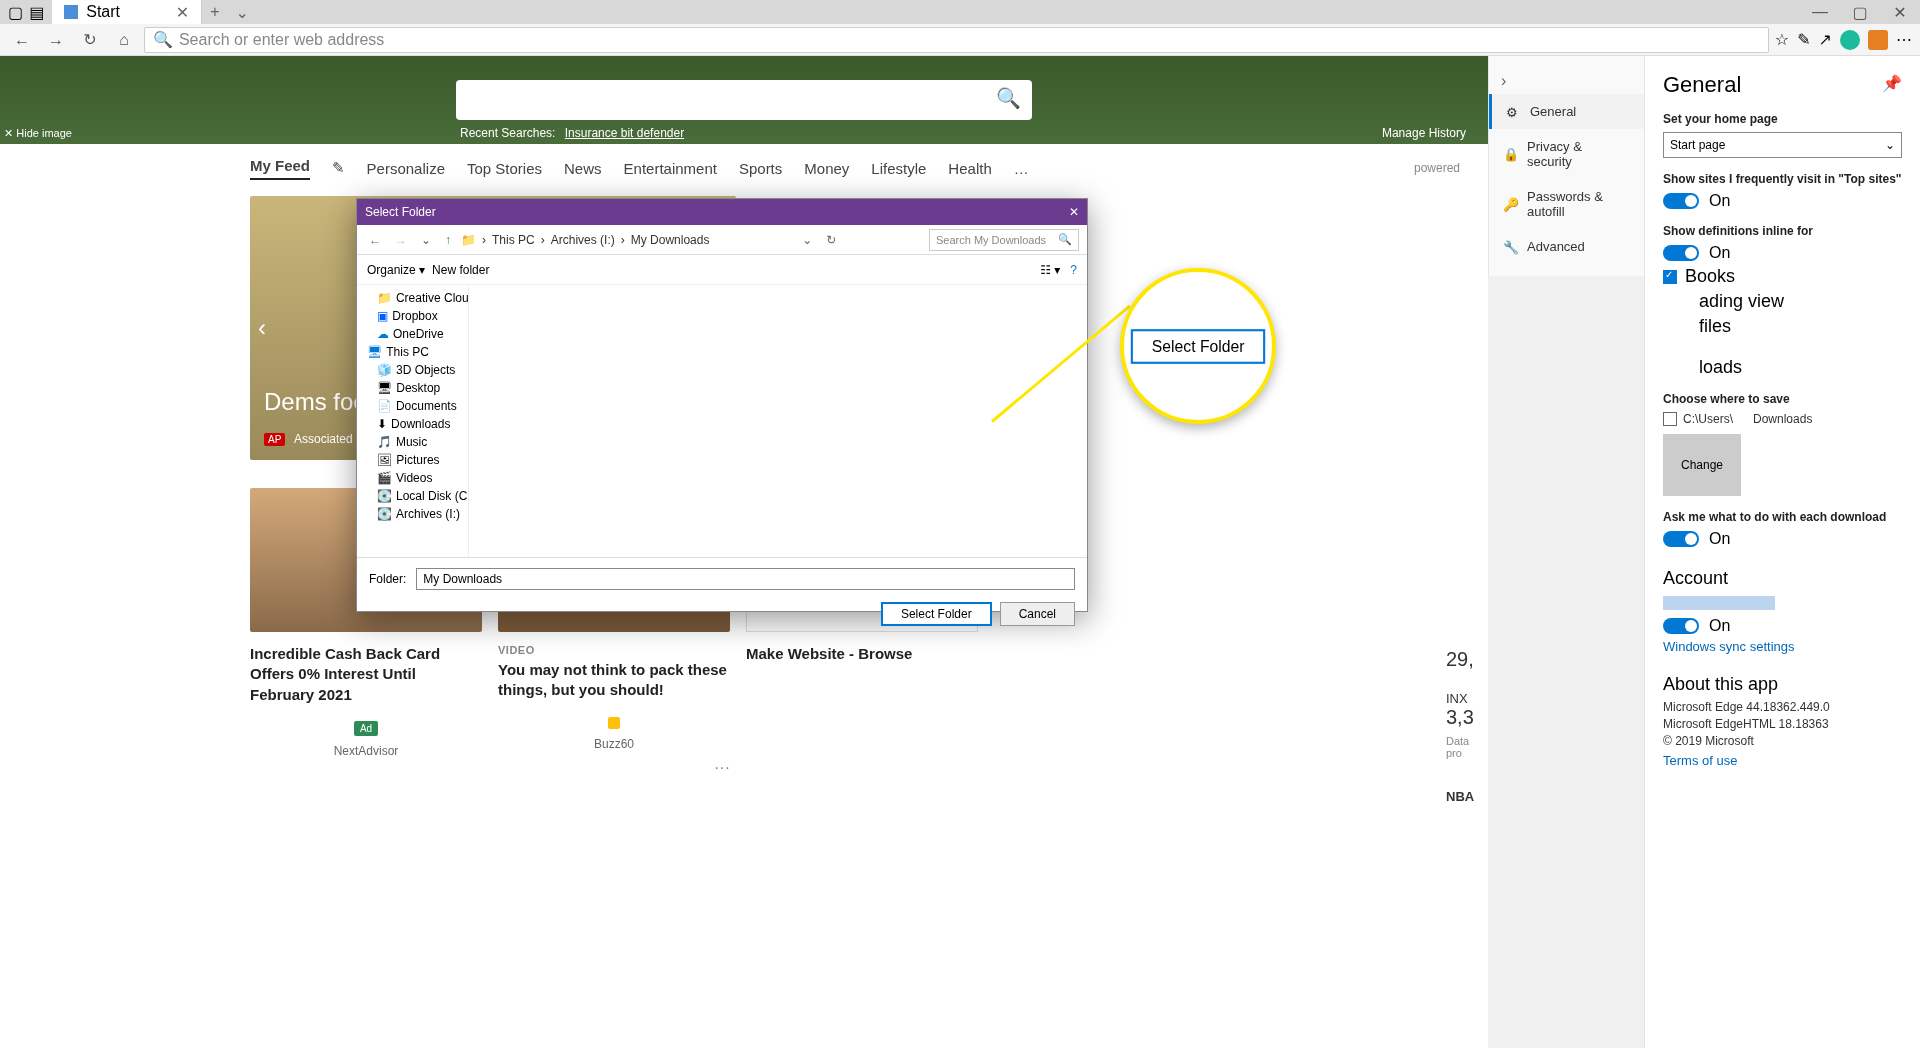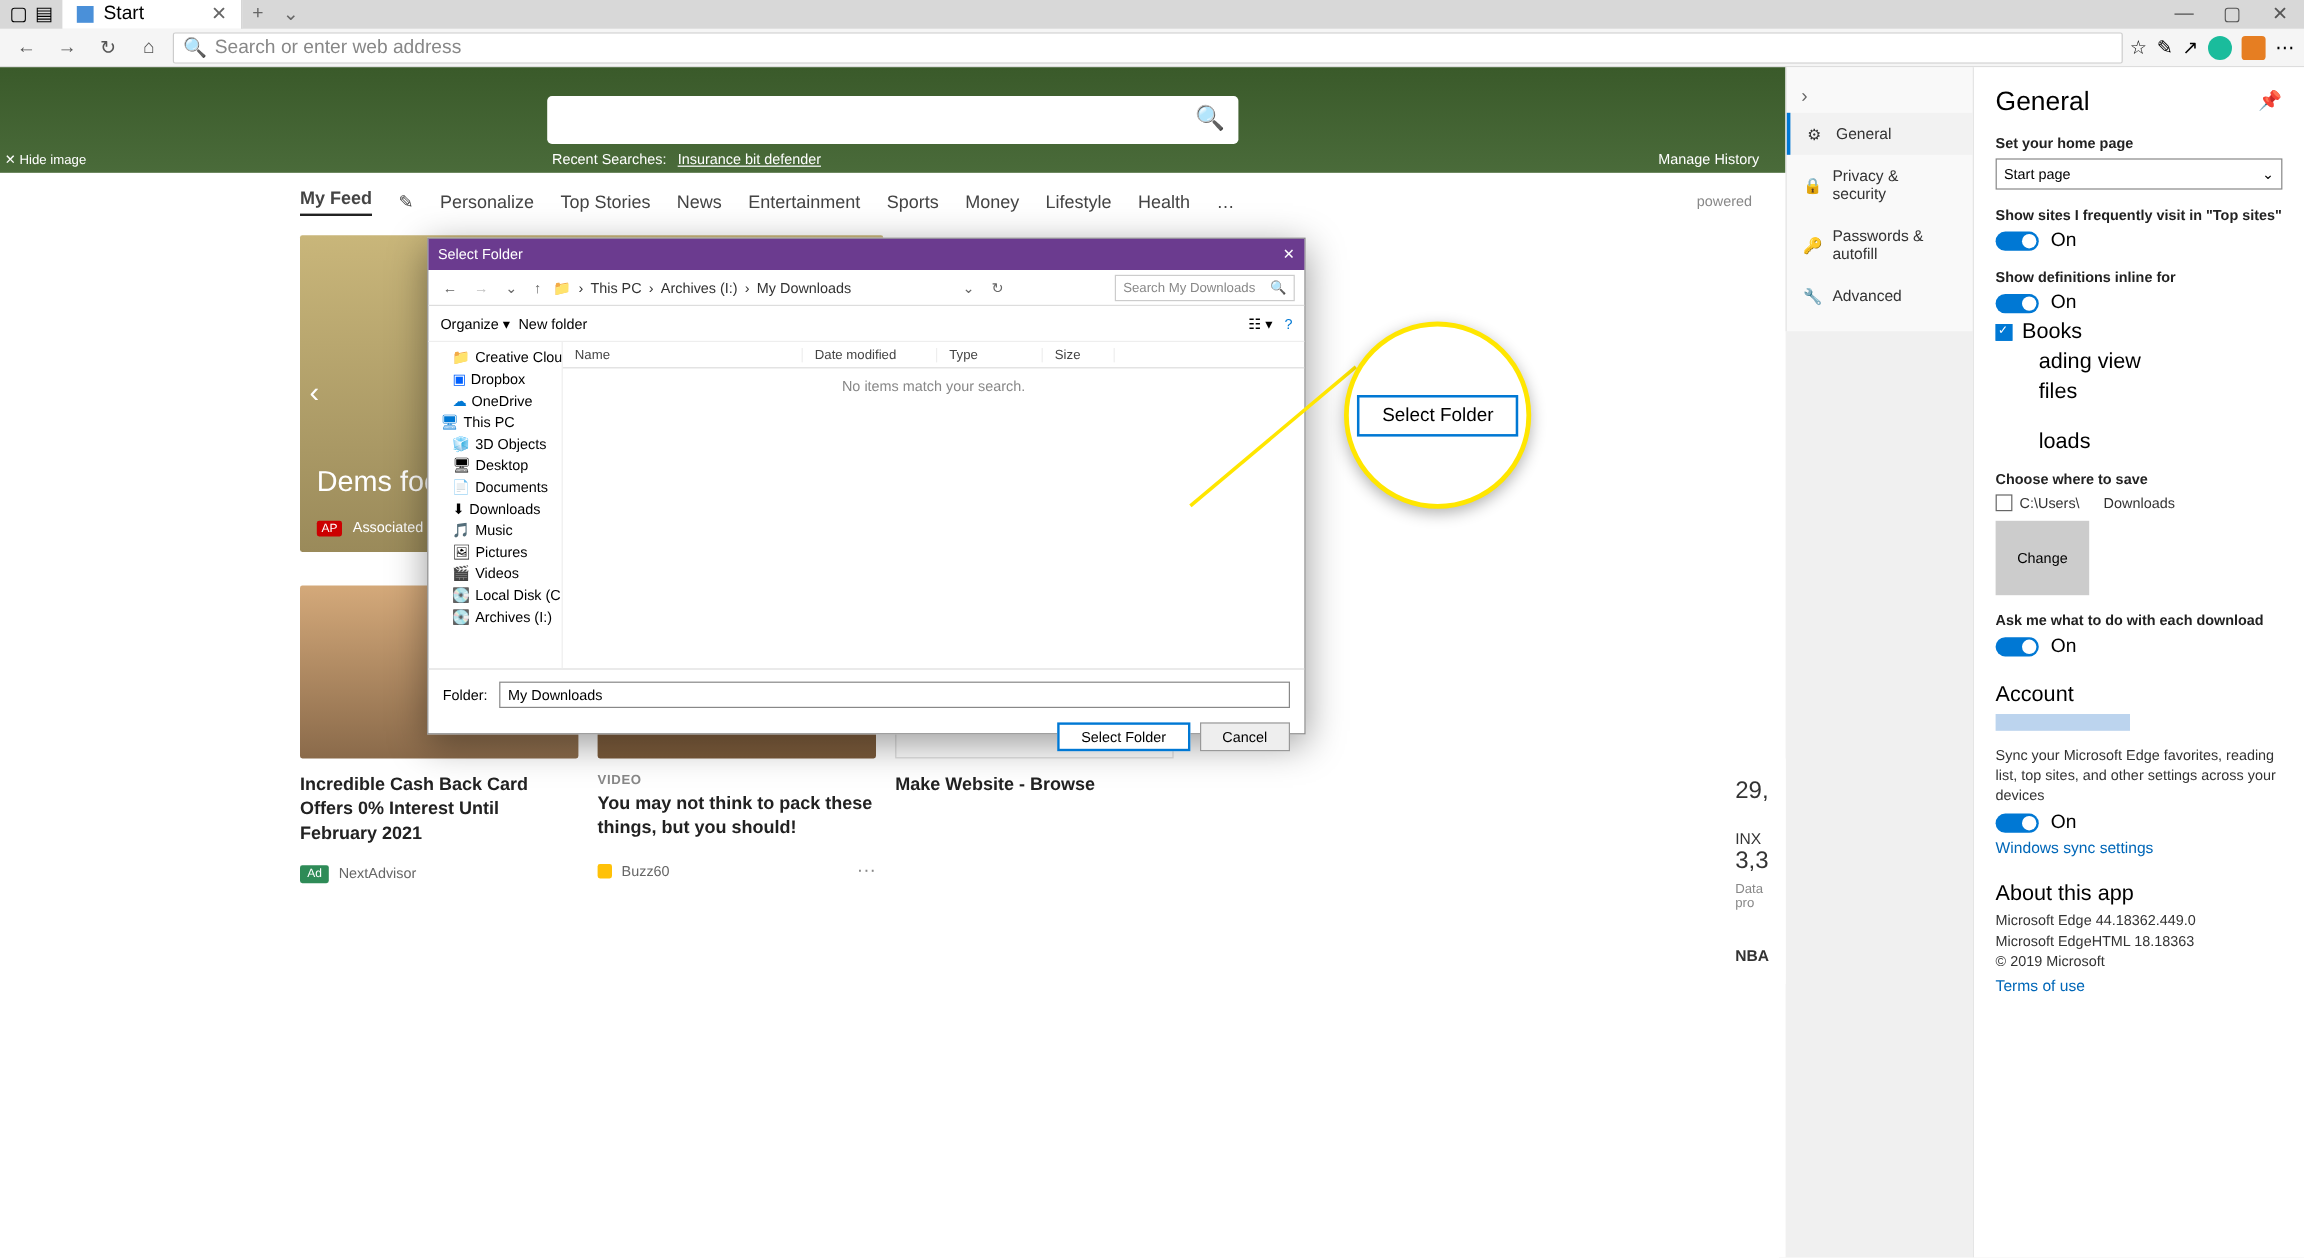--- a/index.html
+++ b/index.html
@@ -40,21 +40,21 @@
 .card-big { width: 486px; height: 264px; background: linear-gradient(#c9b67a,#9a8a5a); position: relative; border-radius: 2px; overflow: hidden; }
 .card-big .arrow { position: absolute; left: 8px; top: 50%; transform: translateY(-50%); color: #fff; font-size: 24px; }
 .card-big .headline { position: absolute; left: 14px; bottom: 44px; right: 20px; color: #fff; font-size: 24px; font-weight: 400; }
 .card-big .source { position: absolute; left: 14px; bottom: 14px; color: #fff; font-size: 12px; }
 .card-big .ap { background: #cc0000; color: #fff; font-size: 10px; padding: 1px 4px; border-radius: 2px; margin-right: 6px; }
 
 .row2 { display: flex; gap: 16px; margin-top: 28px; }
 .card-sm { width: 232px; }
 .card-sm .img { width: 232px; height: 144px; background: #bca98a; border-radius: 2px; }
 .card-sm .title { font-size: 15px; font-weight: 600; margin-top: 12px; color: #222; line-height: 1.35; }
-.card-sm .meta { margin-top: 16px; font-size: 12px; color: #666; display: flex; align-items: center; gap: 8px; }
+.card-sm .meta { margin-top: 16px; font-size: 12px; color: #666; display: flex; align-items: center; gap: 8px; flex-direction: column; }
 .card-sm .ad { background: #2e8b57; color: #fff; font-size: 10px; padding: 2px 6px; border-radius: 2px; }
 .card-sm .vid-label { font-size: 11px; font-weight: 600; color: #888; letter-spacing: 0.5px; }
 .card-sm .more { margin-left: auto; color: #888; font-size: 16px; }
 .card-website { width: 232px; height: 144px; background: #fff; border: 1px solid #ddd; display:flex; flex-direction:column; align-items:center; justify-content:center; font-size:10px; color:#888; position:relative; }
 .card-website .stripes { position:absolute; right:8px; top:8px; bottom:8px; width:40px; background: repeating-linear-gradient(45deg,#444,#444 6px,#fff 6px,#fff 12px); }
 
 .stocks { position: absolute; right: 0; top: 0; width: 48px; background: #fff; padding: 16px 6px; font-size: 13px; color: #333; }
 .stocks .n { font-size: 20px; font-weight: 300; }
 
 
@@ -291,21 +291,20 @@
     <span style="margin-left:14px">Downloads</span>
   </div>
   <button class="change-btn">Change</button>
   <div class="lbl">Ask me what to do with each download</div>
   <div class="toggle-row">
     <div class="toggle"></div>
     <span>On</span>
   </div>
   <div class="section-h">Account</div>
   <span class="redact"></span>
-  <div class="small" style="margin-top:10px">Sync your Microsoft Edge favorites, reading list, top sites, and other settings across your devices</div>
   <div class="toggle-row">
     <div class="toggle"></div>
     <span>On</span>
   </div>
   <a class="link">Windows sync settings</a>
   <div class="section-h">About this app</div>
   <div class="small">Microsoft Edge 44.18362.449.0</div>
   <div class="small">Microsoft EdgeHTML 18.18363</div>
   <div class="small">© 2019 Microsoft</div>
   <a class="link">Terms of use</a>
@@ -391,29 +390,20 @@
         </div>
       <div class="node">
           <span>💽</span>
           <span>Local Disk (C:)</span>
         </div>
       <div class="node">
           <span>💽</span>
           <span>Archives (I:)</span>
         </div>
     </div>
-    <div class="list">
-      <div class="cols">
-        <span style="width:200px">Name</span>
-        <span style="width:112px">Date modified</span>
-        <span style="width:88px">Type</span>
-        <span style="width:60px">Size</span>
-      </div>
-      <div class="empty">No items match your search.</div>
-    </div>
   </div>
   <div class="dlg-bottom">
     <div class="folder-row">
       <span>Folder:</span>
       <input value="My Downloads" style="">
     </div>
     <div class="btn-row">
       <button class="btn primary">Select Folder</button>
       <button class="btn">Cancel</button>
     </div>

